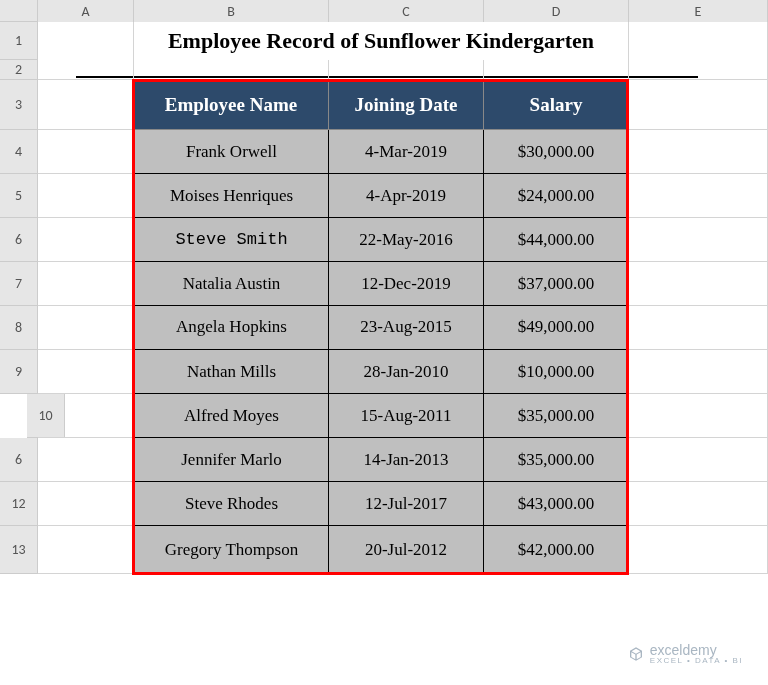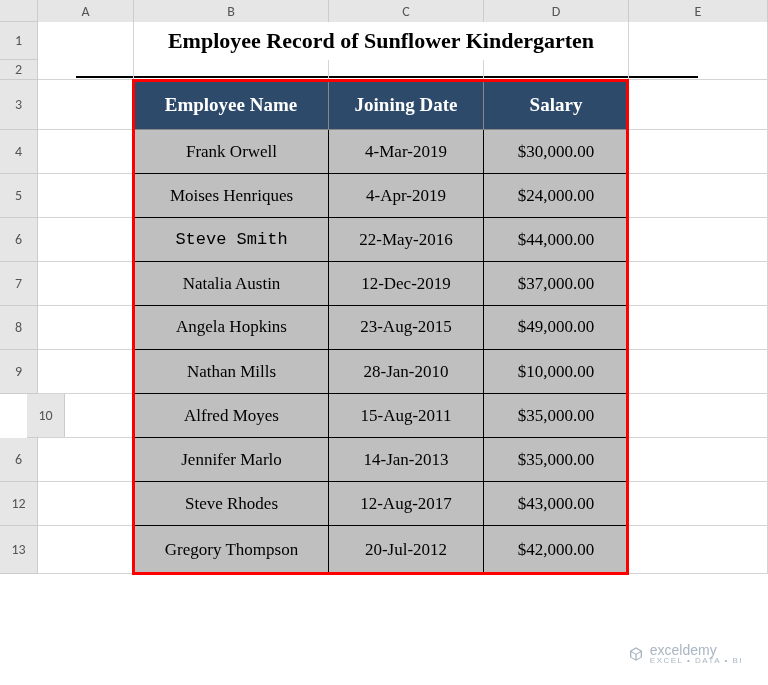--- a/index.html
+++ b/index.html
@@ -247,21 +247,21 @@
         <div class="row" style="height: 44px;">
           <div class="cell" style="width: 96px; height: 44px;"></div>
           <div class="cell td-cell first" style="width: 195px; height: 44px;">Jennifer Marlo</div>
           <div class="cell td-cell" style="width: 155px; height: 44px;">14-Jan-2013</div>
           <div class="cell td-cell" style="width: 145px; height: 44px;">$35,000.00</div>
           <div class="cell" style="width: 139px; height: 44px;"></div>
         </div>
         <div class="row" style="height: 44px;">
           <div class="cell" style="width: 96px; height: 44px;"></div>
           <div class="cell td-cell first" style="width: 195px; height: 44px;">Steve Rhodes</div>
-          <div class="cell td-cell" style="width: 155px; height: 44px;">12-Aug-2017</div>
+          <div class="cell td-cell" style="width: 155px; height: 44px;">12-Jul-2017</div>
           <div class="cell td-cell" style="width: 145px; height: 44px;">$43,000.00</div>
           <div class="cell" style="width: 139px; height: 44px;"></div>
         </div>
         <div class="row" style="height: 48px;">
           <div class="cell" style="width: 96px; height: 48px;"></div>
           <div class="cell td-cell first" style="width: 195px; height: 48px;">Gregory Thompson</div>
           <div class="cell td-cell" style="width: 155px; height: 48px;">20-Jul-2012</div>
           <div class="cell td-cell" style="width: 145px; height: 48px;">$42,000.00</div>
           <div class="cell" style="width: 139px; height: 48px;"></div>
         </div>

